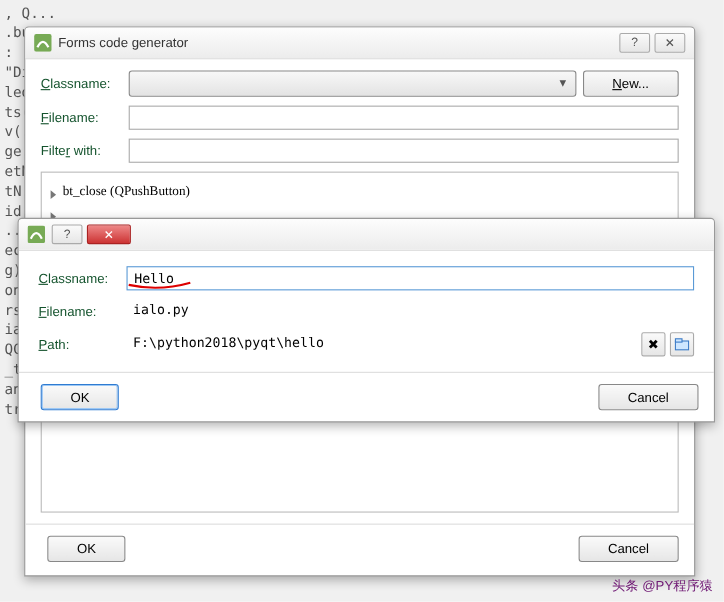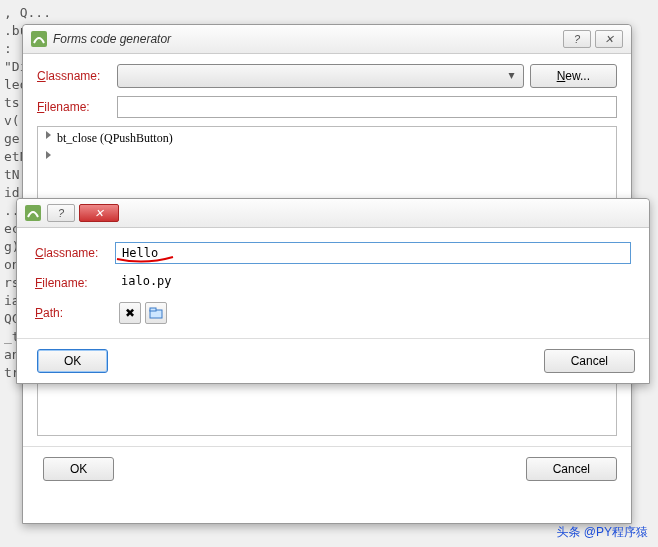--- a/index.html
+++ b/index.html
@@ -1,51 +1,51 @@
 <!DOCTYPE html>
 <html><head>
 <meta charset="utf-8">
 <style>
 * { box-sizing: border-box; margin: 0; padding: 0; }
 body { font-family: "Microsoft YaHei", Tahoma, sans-serif; font-size: 12px; background: #f0f0f0; width: 658px; height: 547px; position: relative; overflow: hidden; }
 .bgcode { position: absolute; left: 0; top: 0; color: #555; font-family: Consolas, monospace; font-size: 13px; line-height: 18px; padding: 4px; }
 .bgcode span { display: block; }
 
 .window { position: absolute; background: #fff; border: 1px solid #999; box-shadow: 0 3px 10px rgba(0,0,0,0.3); border-radius: 4px 4px 0 0; }
-.titlebar { height: 29px; display: flex; align-items: center; padding: 10px 8px; border-bottom: 1px solid #ccc; background: linear-gradient(#fdfdfd,#ececec); border-radius: 4px 4px 0 0; font-style: italic; }
+.titlebar { height: 29px; display: flex; align-items: center; padding: 10px 8px; border-bottom: 1px solid #ccc; background: linear-gradient(#fdfdfd,#ececec); border-radius: 4px 4px 0 0; }
 .titlebar .ticon { width: 16px; height: 16px; margin-right: 6px; }
 .titlebar .title { flex: 1; color: #333; }
 .winbtns { display: flex; gap: 4px; }
 .winbtn { width: 28px; height: 18px; border: 1px solid #aaa; border-radius: 2px; background: linear-gradient(#fafafa,#e6e6e6); display: flex; align-items: center; justify-content: center; font-size: 11px; color: #555; }
 .winbtn.close { background: linear-gradient(#e88,#c33); color: #fff; border-color: #a22; width: 40px; }
 
 .body { padding: 10px 14px; }
 .formrow { display: flex; align-items: center; margin-bottom: 8px; }
-.formrow .lbl { width: 80px; color: #b91c1c; }
+.formrow .lbl { width: 80px; color: #14532d; }
 .formrow .lbl u { text-decoration: underline; }
 .input { flex: 1; height: 22px; border: 1px solid #aaa; padding: 2px 6px; background: #fff; font-family: Consolas, monospace; font-size: 12px; }
 .combo { flex: 1; height: 24px; border: 1px solid #888; border-radius: 3px; background: linear-gradient(#f8f8f8,#e3e3e3); position: relative; }
 .combo::after { content: "▾"; position: absolute; right: 8px; top: 3px; color: #555; }
 .btn { height: 24px; padding: 0 26px; border: 1px solid #888; border-radius: 3px; background: linear-gradient(#fafafa,#e6e6e6); margin-left: 6px; font-size: 12px; }
 .btn.primary { border: 1px solid #2f7bd1; box-shadow: inset 0 0 0 1px #9cc8f5; }
 
 .listbox { border: 1px solid #bbb; height: 50px; margin-top: 4px; padding: 4px 8px; overflow: hidden; font-family: Tahoma; }
-.listitem { display: flex; align-items: flex-start; height: 20px; }
+.listitem { display: flex; align-items: flex-end; height: 20px; }
 .tri { display: inline-block; width: 0; height: 0; border-left: 5px solid #777; border-top: 4px solid transparent; border-bottom: 4px solid transparent; margin-right: 6px; }
 
 .footer { border-top: 1px solid #ddd; padding: 10px 14px; display: flex; justify-content: space-between; gap: 8px; }
 
 .w1 { left: 22px; top: 24px; width: 610px; height: 500px; }
 .w1 .listbox { height: 310px; }
 
 .w2 { left: 16px; top: 198px; width: 634px; }
 .w2 .body { padding: 14px 18px 6px; }
 .redline { position: absolute; pointer-events: none; }
 .iconbtn { width: 22px; height: 22px; border: 1px solid #aaa; border-radius: 2px; margin-left: 4px; display: flex; align-items: center; justify-content: center; background: linear-gradient(#fafafa,#e6e6e6); }
-.watermark { position: absolute; right: 10px; bottom: 6px; color: #1d4ed8; font-size: 12px; }
+.watermark { position: absolute; right: 10px; bottom: 6px; color: #701a75; font-size: 12px; }
 </style>
 </head>
 <body>
 
 <div class="bgcode">
     <span>, Q...</span>
     <span>.bu...</span>
     <span></span>
     <span>:</span>
     <span>"Di...</span>
@@ -85,20 +85,24 @@
   <div class="body">
     <div class="formrow">
       <span class="lbl"><u>C</u><span>lassname:</span></span>
       <div class="combo"></div>
       <button class="btn"><u>N</u><span>ew...</span></button>
     </div>
     <div class="formrow">
       <span class="lbl"><u>F</u><span>ilename:</span></span>
       <input class="input" readonly="" style="">
     </div>
+    <div class="formrow">
+      <span class="lbl">Filte<u>r</u> with:</span>
+      <input class="input" style="">
+    </div>
     <div class="listbox">
       <div class="listitem">
           <span class="tri"></span>
           <span>bt_close (QPushButton)</span>
         </div>
       <div class="listitem">
           <span class="tri"></span>
         </div>
     </div>
   </div>
@@ -126,20 +130,21 @@
     </div>
     <svg class="redline" style="left:98px;top:56px" width="60" height="10">
         <path d="M2 4 Q30 10 58 2" stroke="#d00" stroke-width="2" fill="none"></path>
       </svg>
     <div class="formrow">
       <span class="lbl"><u>F</u><span>ilename:</span></span>
       <span class="input" style="border:none;background:none">ialo.py</span>
     </div>
     <div class="formrow">
       <span class="lbl"><u>P</u><span>ath:</span></span>
+      <span class="input" style="border:none;background:none">F:\python2018\pyqt\hello</span>
       <div class="iconbtn">
           <span>✖</span>
         </div>
       <div class="iconbtn">
           <svg width="14" height="12" viewBox="0 0 14 12">
             <rect x="1" y="3" width="12" height="8" fill="#cde6ff" stroke="#3b7bc7"></rect>
             <rect x="1" y="1" width="6" height="3" fill="#cde6ff" stroke="#3b7bc7"></rect>
           </svg>
         </div>
     </div>

